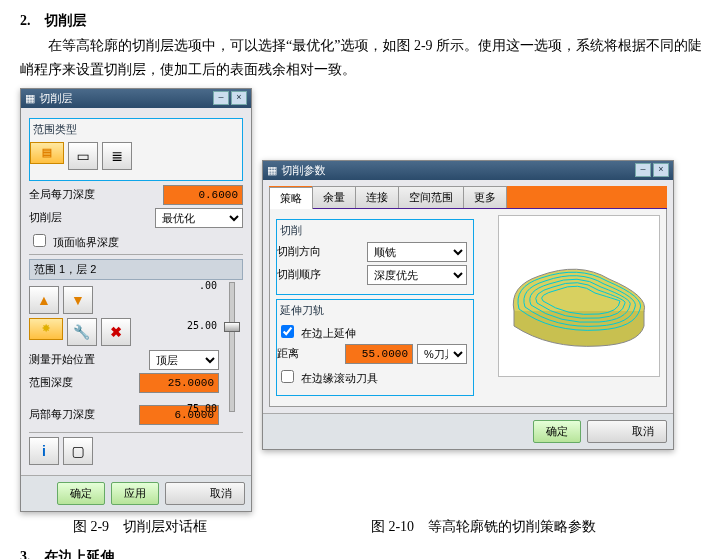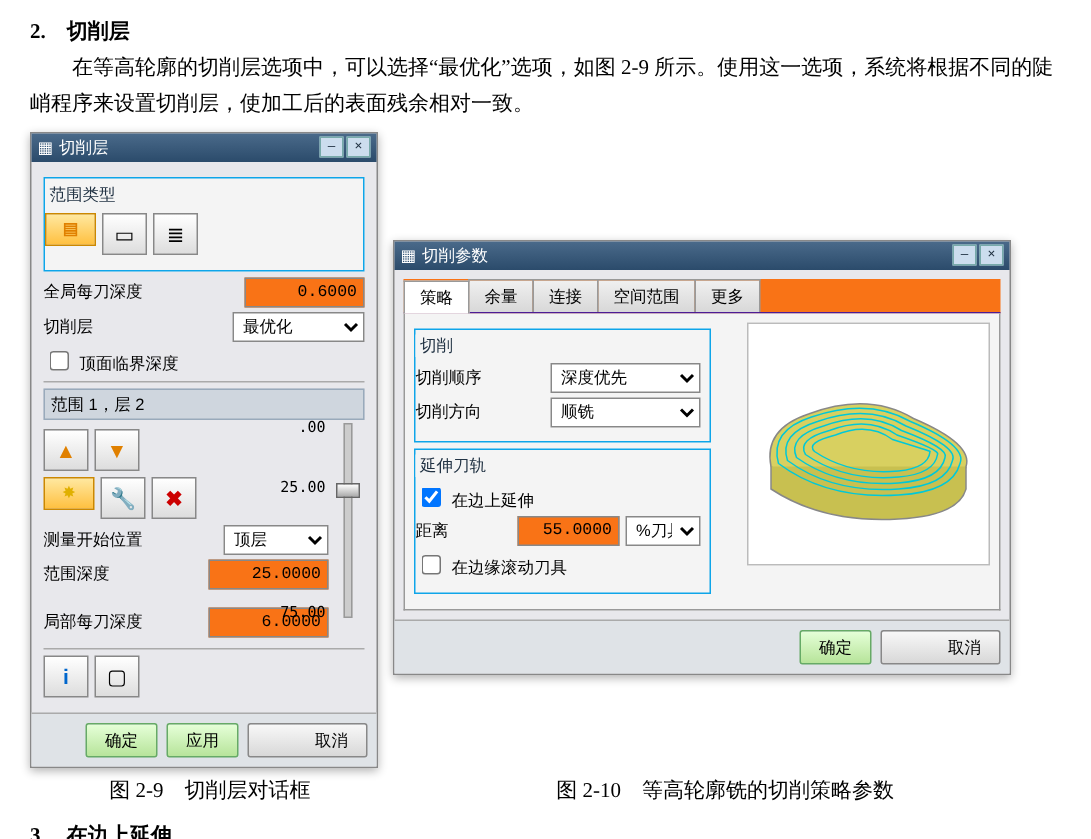--- a/index.html
+++ b/index.html
@@ -217,26 +217,26 @@
         <div class="tab">余量</div>
         <div class="tab">连接</div>
         <div class="tab">空间范围</div>
         <div class="tab">更多</div>
       </div>
       <div class="tabbody">
         <div class="tbleft">
           <div class="group">
             <span class="glabel">切削</span>
             <div class="row">
+              <label>切削方向</label>
+              <select class="sel" style="width:100px"><option>顺铣</option></select>
+            </div>
+            <div class="row">
               <label>切削顺序</label>
               <select class="sel" style="width:100px"><option>深度优先</option></select>
-            </div>
-            <div class="row">
-              <label>切削方向</label>
-              <select class="sel" style="width:100px"><option>顺铣</option></select>
             </div>
           </div>
           <div class="group">
             <span class="glabel">延伸刀轨</span>
             <div class="chk">
               <input type="checkbox" checked="" style="">
               <span>在边上延伸</span>
             </div>
             <div class="row">
               <label>距离</label>

